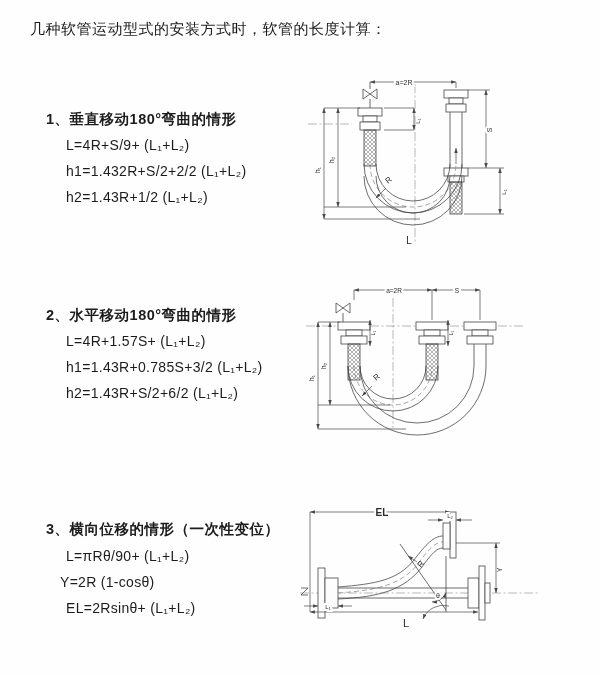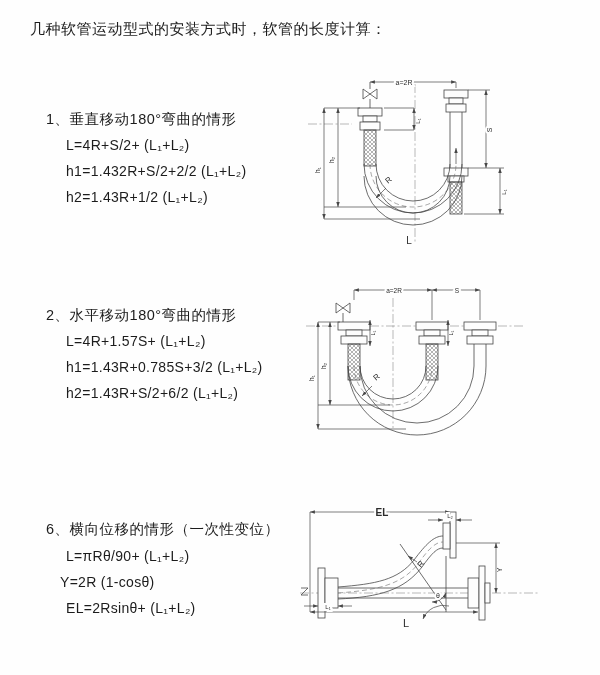--- a/index.html
+++ b/index.html
@@ -3,47 +3,47 @@
 <meta charset="utf-8">
 <style>
   html,body{margin:0;padding:0}
   body{
     width:600px;height:675px;position:relative;background:#fefefe;
     font-family:"Liberation Sans","DejaVu Sans",sans-serif;color:#1c1c1c;
     overflow:hidden;
   }
   .abs{position:absolute}
   .title{left:30px;top:20px;font-size:15px;font-weight:400;letter-spacing:.5px}
-  .heading{font-size:14.5px;font-weight:400;letter-spacing:.5px}
+  .heading{font-size:14.5px;font-weight:700;letter-spacing:.5px}
   .formula{font-size:14px;letter-spacing:.3px}
   svg{position:absolute;overflow:visible}
   svg text{font-family:"Liberation Sans","DejaVu Sans",sans-serif;fill:#2b2b2b}
   .ko{paint-order:stroke;stroke:#fefefe;stroke-width:4px}
   .draw{stroke:#474747;stroke-width:.8;fill:none}
   .dim{stroke:#474747;stroke-width:.7;fill:none}
   .cl{stroke:#8a8a8a;stroke-width:.6;fill:none;stroke-dasharray:9 2.5 2 2.5}
   .hd{stroke:#6b6b6b;stroke-width:.6;fill:none;stroke-dasharray:5 3}
   .fit{stroke:#474747;stroke-width:.8;fill:#fdfdfd}
 </style>
 </head>
 <body>
 
 <div class="abs title">几种软管运动型式的安装方式时，软管的长度计算：</div>
 
 <div class="abs heading" style="left:46px;top:110px">1、垂直移动180°弯曲的情形</div>
-<div class="abs formula" style="left:66px;top:137px">L=4R+S/2+ (L₁+L₂)</div>
+<div class="abs formula" style="left:66px;top:137px">L=4R+S/9+ (L₁+L₂)</div>
 <div class="abs formula" style="left:66px;top:163px">h1=1.432R+S/2+2/2 (L₁+L₂)</div>
 <div class="abs formula" style="left:66px;top:189px">h2=1.43R+1/2 (L₁+L₂)</div>
 
 <div class="abs heading" style="left:46px;top:306px">2、水平移动180°弯曲的情形</div>
 <div class="abs formula" style="left:66px;top:333px">L=4R+1.57S+ (L₁+L₂)</div>
 <div class="abs formula" style="left:66px;top:359px">h1=1.43R+0.785S+3/2 (L₁+L₂)</div>
 <div class="abs formula" style="left:66px;top:385px">h2=1.43R+S/2+6/2 (L₁+L₂)</div>
 
-<div class="abs heading" style="left:46px;top:520px">6、横向位移的情形（一次性变位）</div>
+<div class="abs heading" style="left:46px;top:520px">3、横向位移的情形（一次性变位）</div>
 <div class="abs formula" style="left:66px;top:548px">L=πRθ/90+ (L₁+L₂)</div>
 <div class="abs formula" style="left:60px;top:574px">Y=2R (1-cosθ)</div>
 <div class="abs formula" style="left:66px;top:600px">EL=2Rsinθ+ (L₁+L₂)</div>
 
 <svg style="left:308px;top:68px" width="214" height="184" viewBox="0 0 214 184">
   <defs>
     <marker id="ar1" markerWidth="8" markerHeight="6" refX="7" refY="2.5" orient="auto-start-reverse">
       <path d="M0,0 L7,2.5 L0,5 Z" fill="#474747"></path>
     </marker>
     <pattern id="b1" width="4" height="4" patternUnits="userSpaceOnUse">

